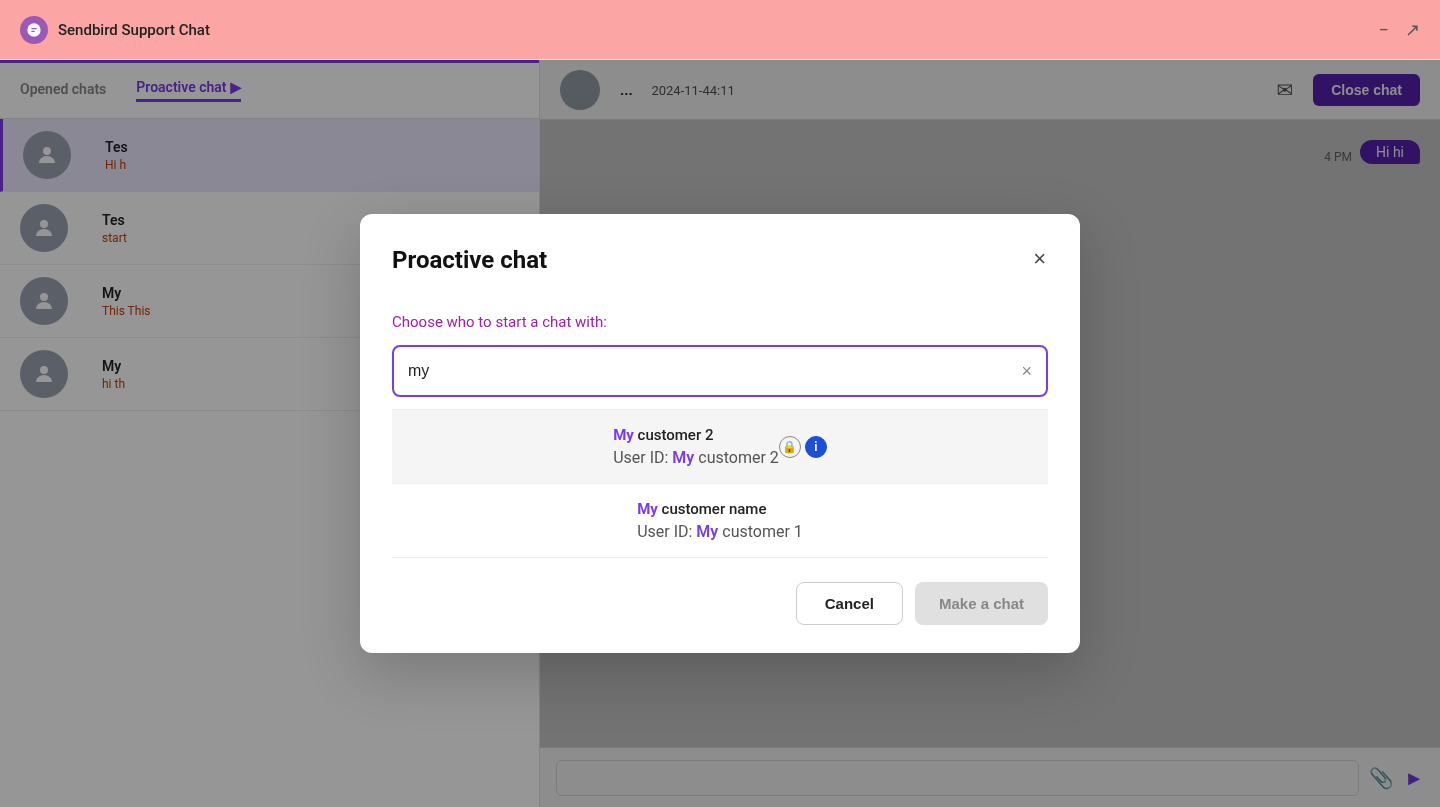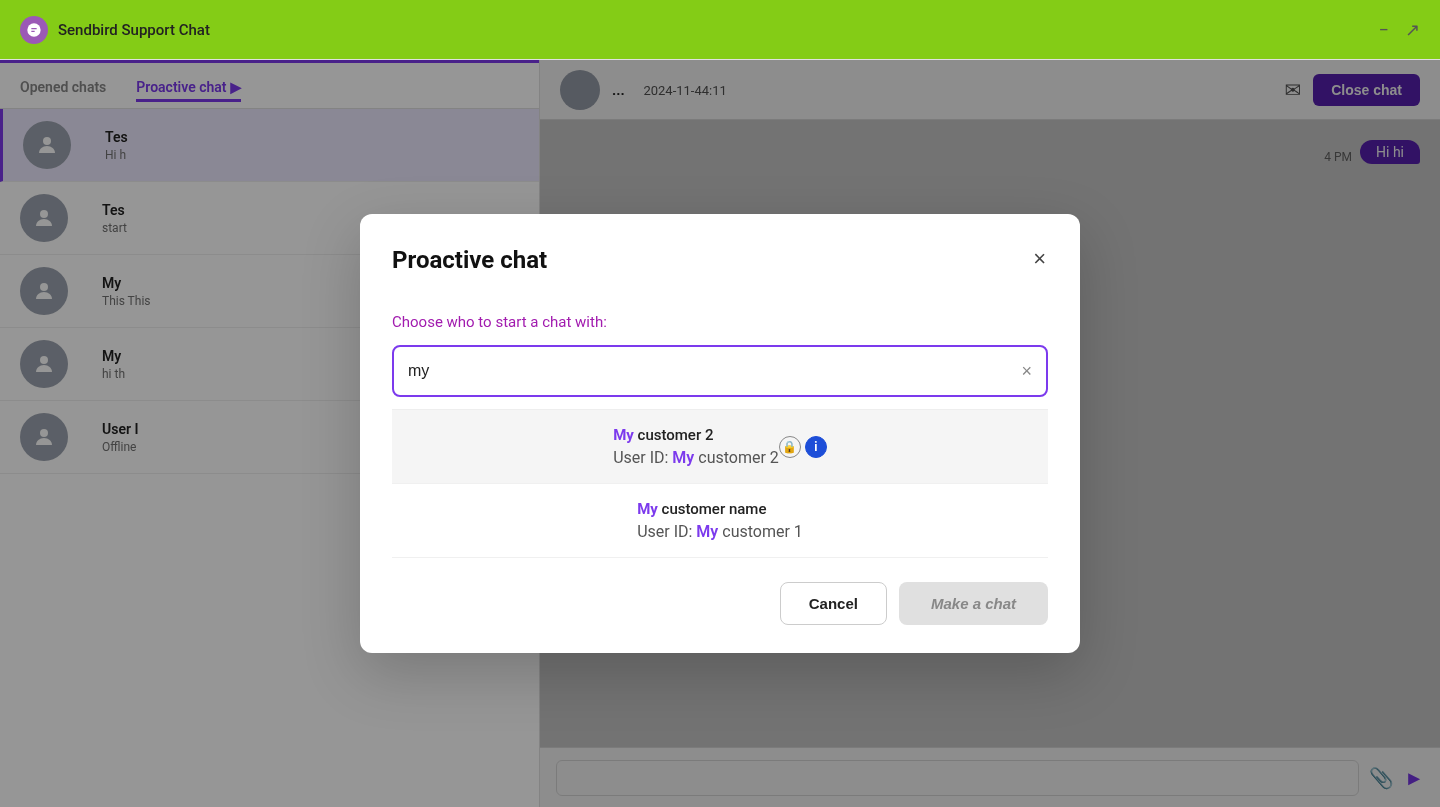--- a/index.html
+++ b/index.html
@@ -8,21 +8,21 @@
       width: 1440px;
       height: 807px;
       overflow: hidden;
       position: relative;
       background: #f0f0f0;
     }
 
     
     .title-bar {
       height: 60px;
-      background: #84cc16;
+      background: #fca5a5;
       border-bottom: 1px solid #e0e0e0;
       display: flex;
       align-items: center;
       padding: 0 20px;
       position: relative;
       z-index: 1;
     }
     .title-bar-icon {
       width: 28px;
       height: 28px;
@@ -63,23 +63,23 @@
     .sidebar {
       width: 540px;
       background: #fff;
       border-right: 1px solid #e0e0e0;
       display: flex;
       flex-direction: column;
       filter: brightness(0.9);
     }
     .sidebar-header {
       display: flex;
-      align-items: flex-start;
+      align-items: center;
       padding: 16px 20px;
-      height: 46px;
+      height: 56px;
       border-bottom: 1px solid #e0e0e0;
     }
     .sidebar-tab {
       font-size: 14px;
       font-weight: 600;
       color: #888;
       margin-right: 30px;
       padding-bottom: 4px;
       cursor: pointer;
     }
@@ -126,21 +126,21 @@
       font-size: 14px;
       font-weight: 600;
       color: #222;
       white-space: nowrap;
       overflow: hidden;
       text-overflow: ellipsis;
       margin-bottom: 3px;
     }
     .item-preview {
       font-size: 12px;
-      color: #737373;
+      color: #c2410c;
       white-space: nowrap;
       overflow: hidden;
       text-overflow: ellipsis;
     }
 
     
     .main-content {
       flex: 1;
       background: #d0d0d0;
       display: flex;
@@ -148,21 +148,21 @@
       filter: brightness(0.85);
       position: relative;
     }
     .main-header {
       height: 60px;
       background: #fff;
       border-bottom: 1px solid #e0e0e0;
       display: flex;
       align-items: center;
       padding: 0 20px;
-      gap: 12px;
+      gap: 20px;
     }
     .main-avatar {
       width: 40px;
       height: 40px;
       border-radius: 50%;
       background: #9ca3af;
     }
     .main-name {
       font-size: 15px;
       font-weight: 600;
@@ -362,26 +362,25 @@
       padding: 12px 28px;
       font-size: 15px;
       font-weight: 600;
       color: #222;
       cursor: pointer;
     }
     .btn-make-chat {
       background: #e0e0e0;
       border: none;
       border-radius: 8px;
-      padding: 12px 32px;
+      padding: 12px 24px;
       font-size: 15px;
       font-weight: 600;
       color: #888;
       cursor: not-allowed;
-      font-style: italic;
     }
 
     
     .sidebar-header-top {
       height: 3px;
       background: #7c3aed;
     }
   </style>
 </head>
 <body>
@@ -455,32 +454,20 @@
           <svg viewBox="0 0 24 24">
               <circle cx="12" cy="8" r="4" fill="#fff"></circle>
               <path d="M4 20c0-4 3.6-7 8-7s8 3 8 7" fill="#fff"></path>
             </svg>
         </div>
         <div class="item-info">
           <div class="item-name">My</div>
           <div class="item-preview">hi th</div>
         </div>
       </div>
-      <div class="sidebar-item">
-        <div class="avatar">
-          <svg viewBox="0 0 24 24">
-              <circle cx="12" cy="8" r="4" fill="#fff"></circle>
-              <path d="M4 20c0-4 3.6-7 8-7s8 3 8 7" fill="#fff"></path>
-            </svg>
-        </div>
-        <div class="item-info">
-          <div class="item-name">User I</div>
-          <div class="item-preview">Offline</div>
-        </div>
-      </div>
     </div>
   </div>
 
   <div class="main-content">
     <div class="main-header">
       <div class="main-avatar"></div>
       <div class="main-name">
         <span>...</span>
         &nbsp;&nbsp;&nbsp;
         <span style="font-size:13px;color:#555;font-weight:400;">2024-11-44:11</span>

